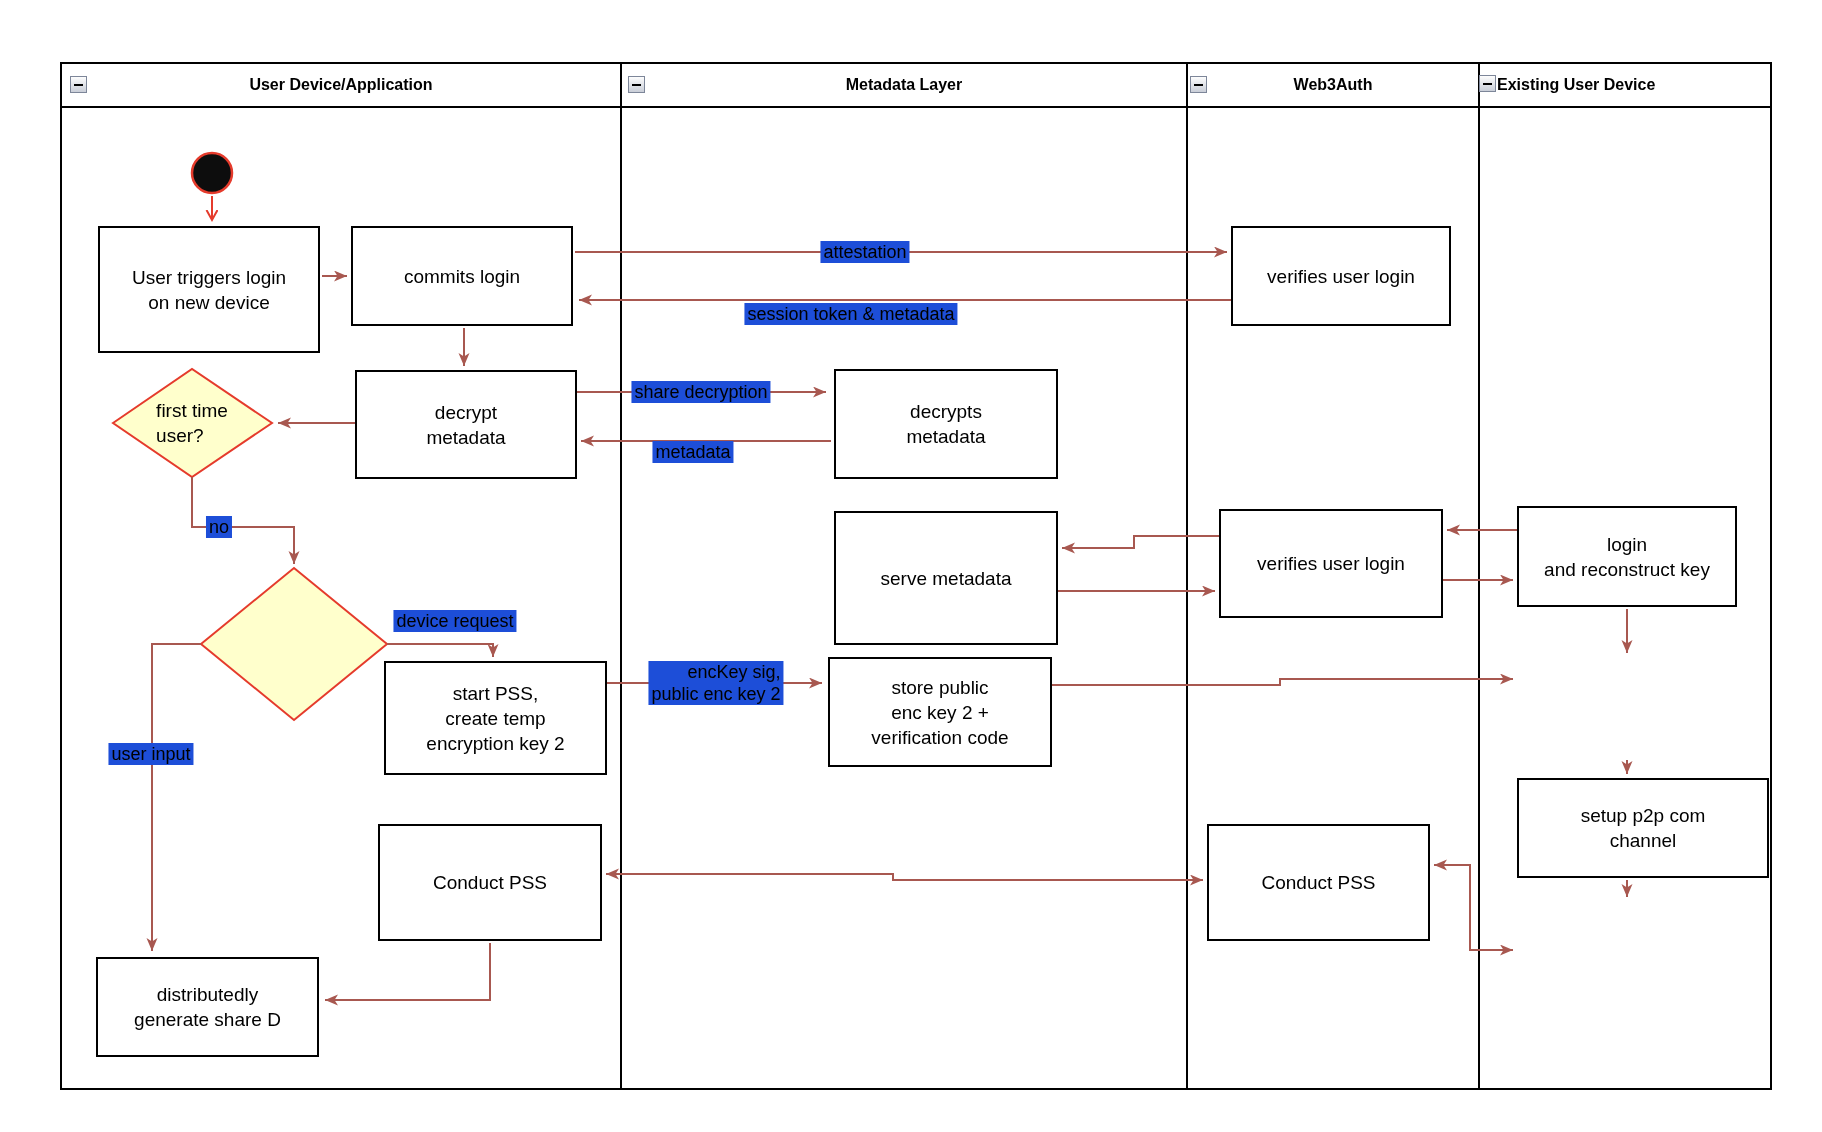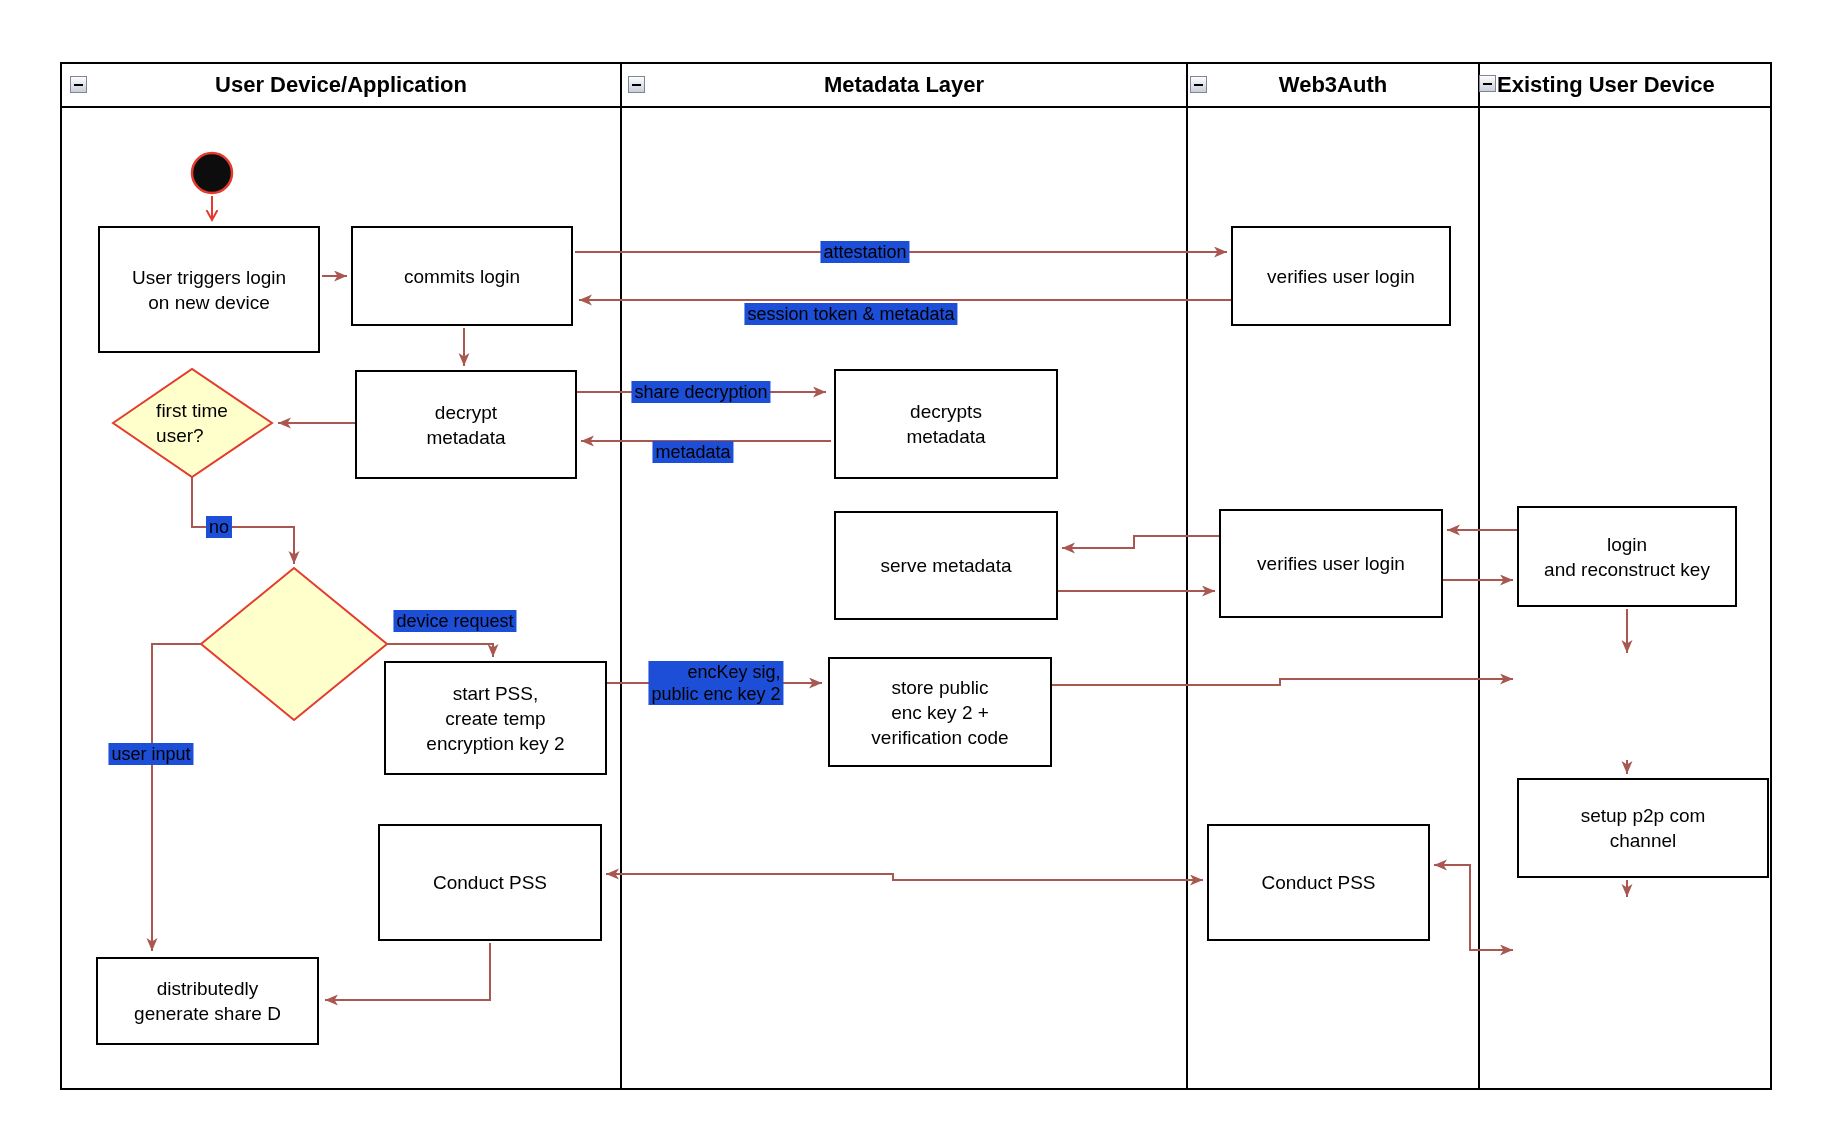--- a/index.html
+++ b/index.html
@@ -1,21 +1,21 @@
 <!DOCTYPE html>
 <html><head>
 <meta charset="utf-8">
 <style>
   html,body{margin:0;padding:0;background:#ffffff;}
   .canvas{position:relative;width:1822px;height:1132px;background:#ffffff;overflow:hidden;
           font-family:"Liberation Sans","DejaVu Sans",sans-serif;color:#000;}
   .frame{position:absolute;left:60px;top:62px;width:1708px;height:1024px;border:2px solid #000;z-index:1;}
   .vline{position:absolute;top:62px;height:1028px;width:2px;background:#000;z-index:1;}
   .hline{position:absolute;left:60px;top:106px;width:1712px;height:2px;background:#000;z-index:1;}
-  .hdr-title{position:absolute;top:62px;height:44px;line-height:46px;font-size:22px;font-weight:bold;
+  .hdr-title{position:absolute;top:62px;height:44px;line-height:46px;font-size:16px;font-weight:bold;
              text-align:center;z-index:5;}
   .collapse{position:absolute;width:17px;height:17px;z-index:6;
             background:linear-gradient(#fdfdfd,#c9ced8);border:1px solid #7d8699;box-sizing:border-box;}
   .collapse::after{content:"";position:absolute;left:3px;top:7px;width:9px;height:2px;background:#000;}
   .node{position:absolute;background:#fff;border:2px solid #000;box-sizing:border-box;z-index:3;
         display:flex;align-items:center;justify-content:center;text-align:center;
         font-size:19px;line-height:25px;white-space:pre-line;}
   .dtext{position:absolute;z-index:4;display:flex;align-items:center;justify-content:center;
          text-align:left;font-size:19px;line-height:25px;white-space:pre-line;}
   .elabel{position:absolute;z-index:4;transform:translate(-50%,-50%);background:#1d4ed8;
@@ -88,35 +88,35 @@
   </svg>
 
   <div class="node" style="left:98px;top:226px;width:222px;height:127px">User triggers login
 on new device</div>
   <div class="node" style="left:351px;top:226px;width:222px;height:100px">commits login</div>
   <div class="node" style="left:1231px;top:226px;width:220px;height:100px">verifies user login</div>
   <div class="node" style="left:355px;top:370px;width:222px;height:109px">decrypt
 metadata</div>
   <div class="node" style="left:834px;top:369px;width:224px;height:110px">decrypts
 metadata</div>
-  <div class="node" style="left:834px;top:511px;width:224px;height:109px">serve metadata</div>
+  <div class="node" style="left:834px;top:511px;width:224px;height:134px">serve metadata</div>
   <div class="node" style="left:1219px;top:509px;width:224px;height:109px">verifies user login</div>
   <div class="node" style="left:1517px;top:506px;width:220px;height:101px">login
 and reconstruct key</div>
   <div class="node" style="left:384px;top:661px;width:223px;height:114px">start PSS,
 create temp
 encryption key 2</div>
   <div class="node" style="left:828px;top:657px;width:224px;height:110px">store public
 enc key 2 +
 verification code</div>
   <div class="node" style="left:1517px;top:778px;width:252px;height:100px">setup p2p com
 channel</div>
   <div class="node" style="left:378px;top:824px;width:224px;height:117px">Conduct PSS</div>
   <div class="node" style="left:1207px;top:824px;width:223px;height:117px">Conduct PSS</div>
-  <div class="node" style="left:96px;top:957px;width:223px;height:88px">distributedly
+  <div class="node" style="left:96px;top:957px;width:223px;height:100px">distributedly
 generate share D</div>
 
   <div class="dtext" style="left:122px;top:396px;width:140px;height:54px">first time
 user?</div>
 
   <div class="elabel" style="left:865px;top:252px">attestation</div>
   <div class="elabel" style="left:851px;top:314px">session token &amp; metadata</div>
   <div class="elabel" style="left:701px;top:392px">share decryption</div>
   <div class="elabel" style="left:693px;top:452px">metadata</div>
   <div class="elabel" style="left:219px;top:527px">no</div>

